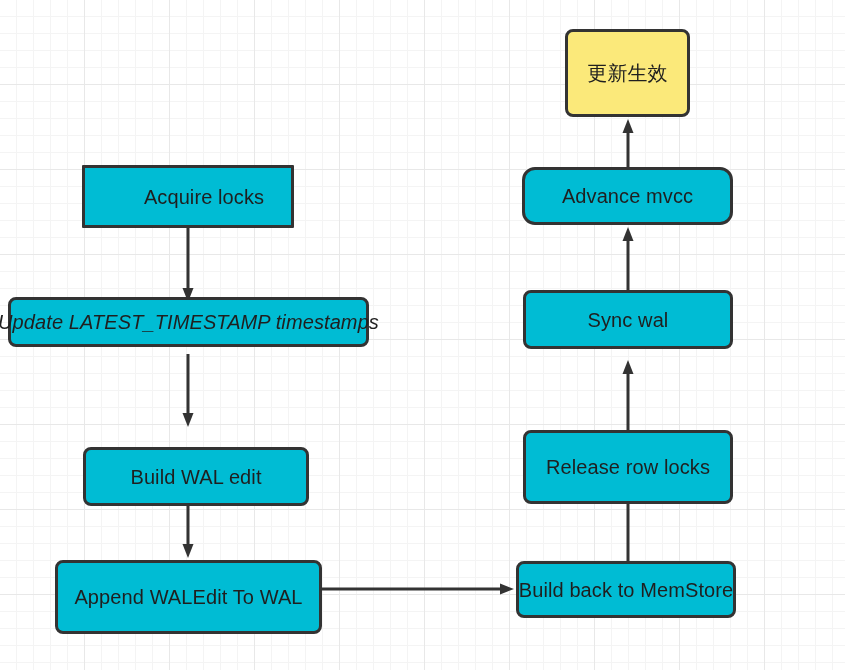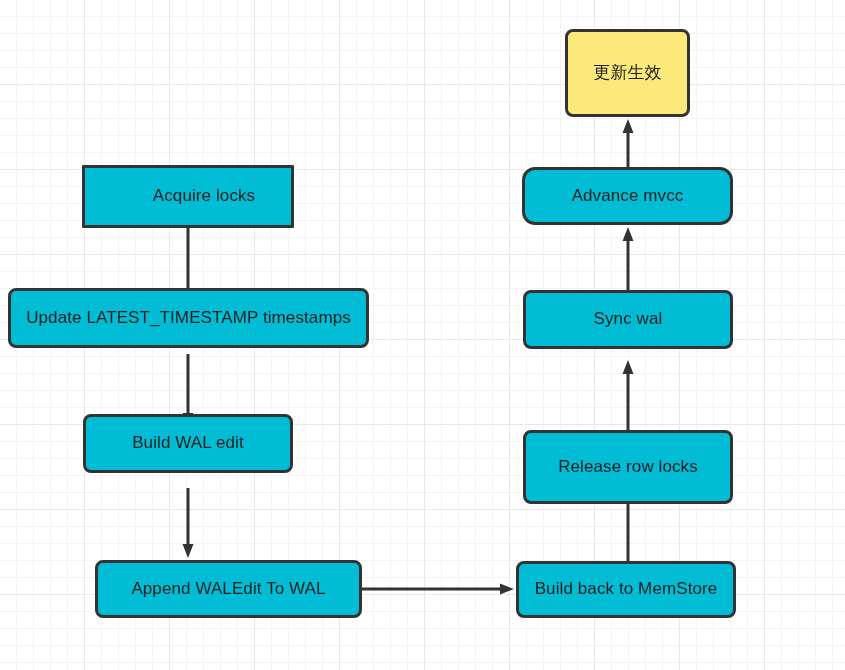--- a/index.html
+++ b/index.html
@@ -30,21 +30,21 @@
 
   .node {
     position: absolute;
     box-sizing: border-box;
     display: flex;
     align-items: center;
     justify-content: center;
     border: 3px solid #333333;
     border-radius: 8px;
     color: #1f1f1f;
-    font-size: 17px;
+    font-size: 20px;
     line-height: 1.2;
     text-align: right;
     letter-spacing: 0.1px;
     white-space: nowrap;
   }
   .node.cyan   { background: #00bcd4; }
   .node.yellow { background: #fbe97a; }
   .node.square { border-radius: 1px; padding-left: 32px; }
 
   .edge-layer {
@@ -96,27 +96,27 @@
           <line class="edge-line" x1="628" y1="167" x2="628" y2="133"></line>
           <polygon class="edge-head" points="628,119 622.5,133 633.5,133"></polygon>
         </g>
       </g>
   </svg>
 
   <div id="nodes">
       <div class="node cyan square" style="left: 82px; top: 165px; width: 212px; height: 63px;">
         <span>Acquire locks</span>
       </div>
-      <div class="node cyan" style="left: 8px; top: 288px; width: 361px; height: 60px;">
+      <div class="node cyan" style="left: 8px; top: 297px; width: 361px; height: 50px; font-style: italic;">
         <span>Update LATEST_TIMESTAMP timestamps</span>
       </div>
-      <div class="node cyan" style="left: 83px; top: 414px; width: 210px; height: 59px;">
+      <div class="node cyan" style="left: 83px; top: 447px; width: 226px; height: 59px;">
         <span>Build WAL edit</span>
       </div>
-      <div class="node cyan" style="left: 55px; top: 560px; width: 267px; height: 58px; margin-left: 40px;">
+      <div class="node cyan" style="left: 55px; top: 560px; width: 267px; height: 74px;">
         <span>Append WALEdit To WAL</span>
       </div>
       <div class="node cyan" style="left: 516px; top: 561px; width: 220px; height: 57px;">
         <span>Build back to MemStore</span>
       </div>
       <div class="node cyan" style="left: 523px; top: 430px; width: 210px; height: 74px;">
         <span>Release row locks</span>
       </div>
       <div class="node cyan" style="left: 523px; top: 290px; width: 210px; height: 59px;">
         <span>Sync wal</span>

